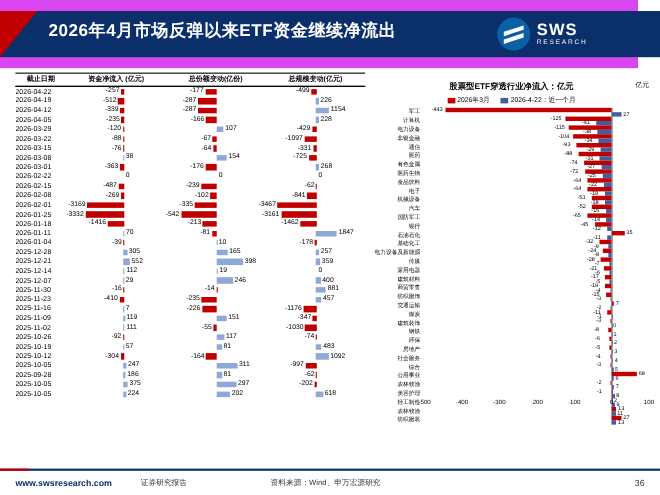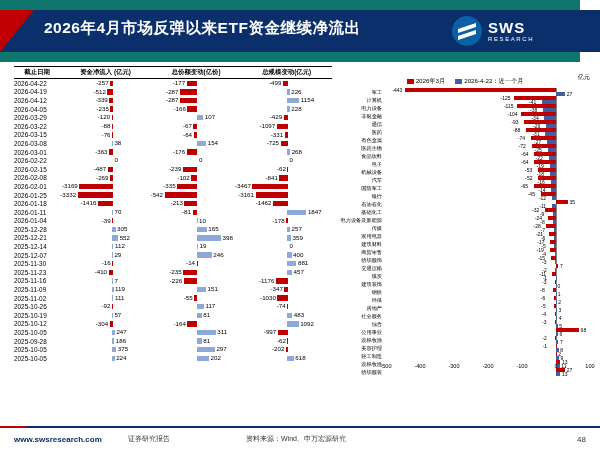--- a/index.html
+++ b/index.html
@@ -1,19 +1,19 @@
 <!DOCTYPE html>
 <html><head>
 <meta charset="utf-8">
 <style>
   html,body{margin:0;padding:0;}
   body{width:600px;height:450px;background:#ffffff;font-family:"Liberation Sans",sans-serif;overflow:hidden;position:relative;}
 
   
-  .header{position:absolute;left:0;top:0;width:580px;height:62px;background:#0f766e;}
+  .header{position:absolute;left:0;top:0;width:580px;height:62px;background:#d946ef;}
   .hdr-band{position:absolute;left:0;top:10px;width:600px;height:42px;background:#0b2f6b;}
   .hdr-corner{position:absolute;left:0;top:10px;width:0;height:0;border-left:34px solid #c00000;border-bottom:42px solid transparent;}
   .hdr-title{position:absolute;left:44px;top:18px;color:#ffffff;font-size:15.5px;font-weight:bold;letter-spacing:.5px;white-space:nowrap;}
   .hdr-logo{position:absolute;right:10px;top:13px;width:118px;height:36px;display:flex;align-items:center;gap:6px;}
   .logo-mark{width:30px;height:30px;border-radius:50%;background:#0b5fa5;position:relative;flex:0 0 auto;}
   .logo-mark:after{content:"";position:absolute;left:6px;top:10px;width:18px;height:4px;background:#ffffff;transform:skewY(-18deg);}
   .logo-mark:before{content:"";position:absolute;left:6px;top:17px;width:18px;height:4px;background:#ffffff;transform:skewY(-18deg);}
   .logo-txt{color:#ffffff;line-height:1.05;}
   .logo-txt .l1{font-size:15px;font-weight:bold;letter-spacing:1px;}
   .logo-txt .l2{font-size:6px;letter-spacing:1.6px;}
@@ -577,20 +577,21 @@
           <td class="cell">
             <div class="bar blue" style="left: 46px; width: 6.35657px;"></div>
             <div class="num" style="left: 53.8566px;">618</div>
           </td>
         </tr>
       </tbody>
   </table>
 </div>
 
 <div class="right-panel">
+  <div class="r-title">股票型ETF穿透行业净流入：亿元</div>
   <div class="legend">
     <span><i class="sw red"></i><span>2026年3月</span></span>
     <span><i class="sw blue"></i><span>2026-4-22：近一个月</span></span>
   </div>
   <div class="chart">
     <div class="cat-labels" id="cat-labels">
         <div style="height: 8px; line-height: 8px;">军工</div>
         <div style="height: 8px; line-height: 8px;">计算机</div>
         <div style="height: 8px; line-height: 8px;">电力设备</div>
         <div style="height: 8px; line-height: 8px;">非银金融</div>
@@ -857,14 +858,14 @@
       <span style="left: 204px;">100</span>
     </div>
 <div class="xunit">亿元</div>
   </div>
 
 <div class="footer">
   <div class="foot-line"></div>
   <div class="foot-site">www.swsresearch.com</div>
   <div class="foot-sub">证券研究报告</div>
   <div class="foot-src">资料来源：Wind、申万宏源研究</div>
-  <div class="foot-page">48</div>
+  <div class="foot-page">36</div>
 </div>
 
 </body></html>

